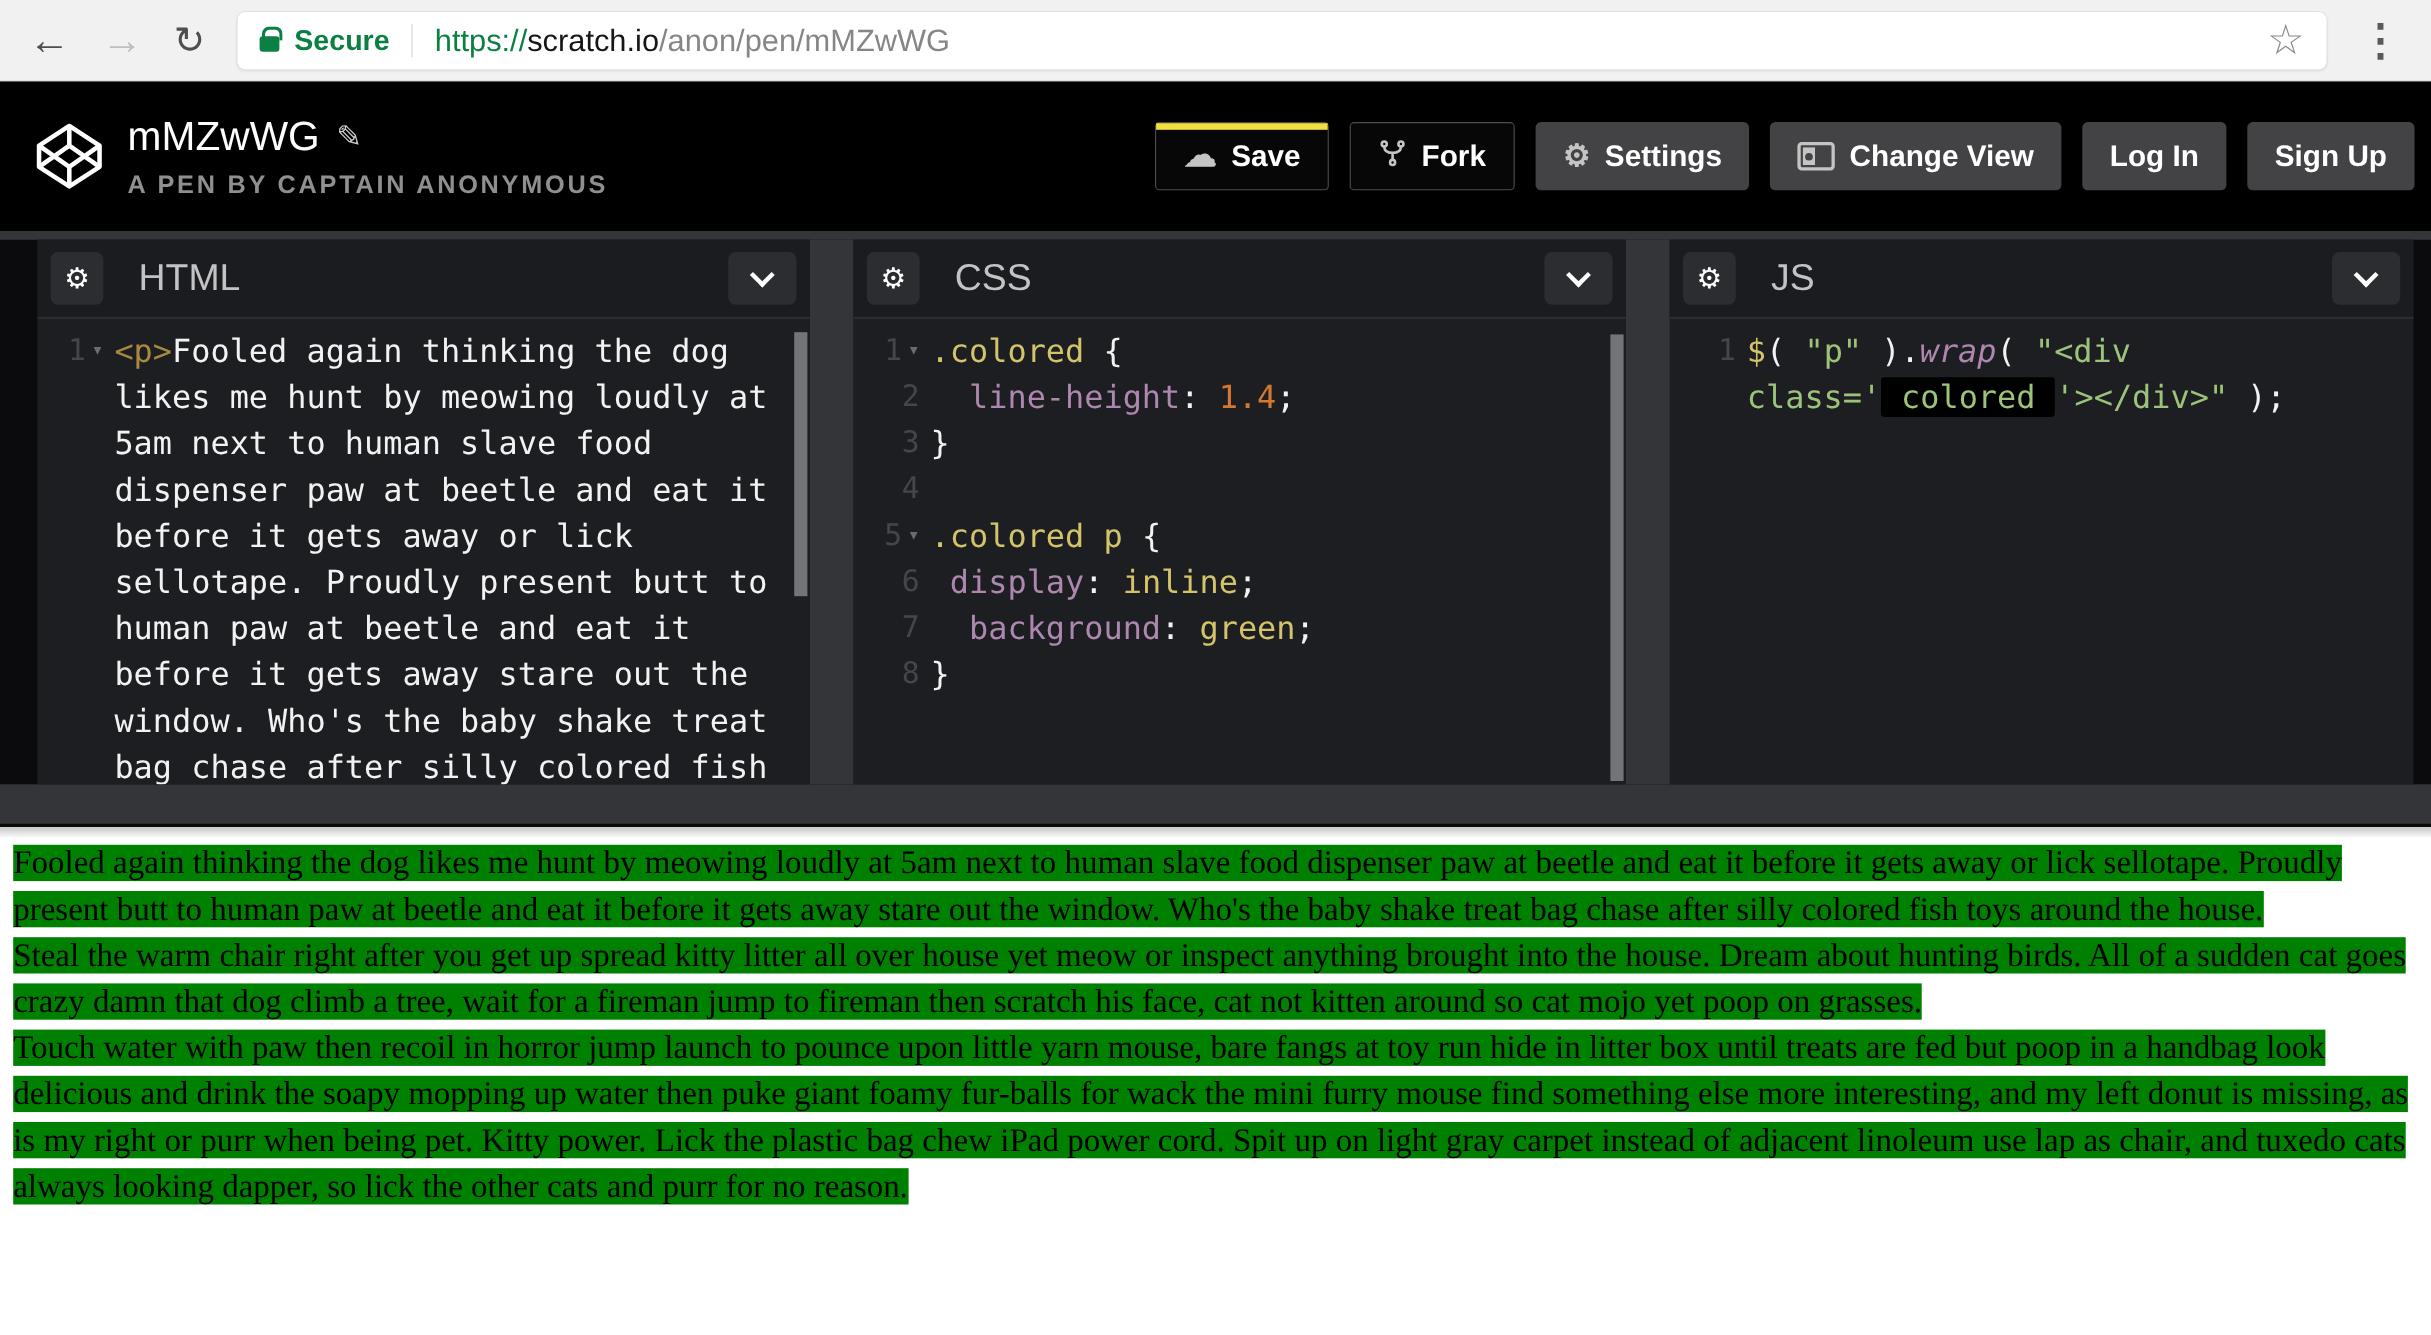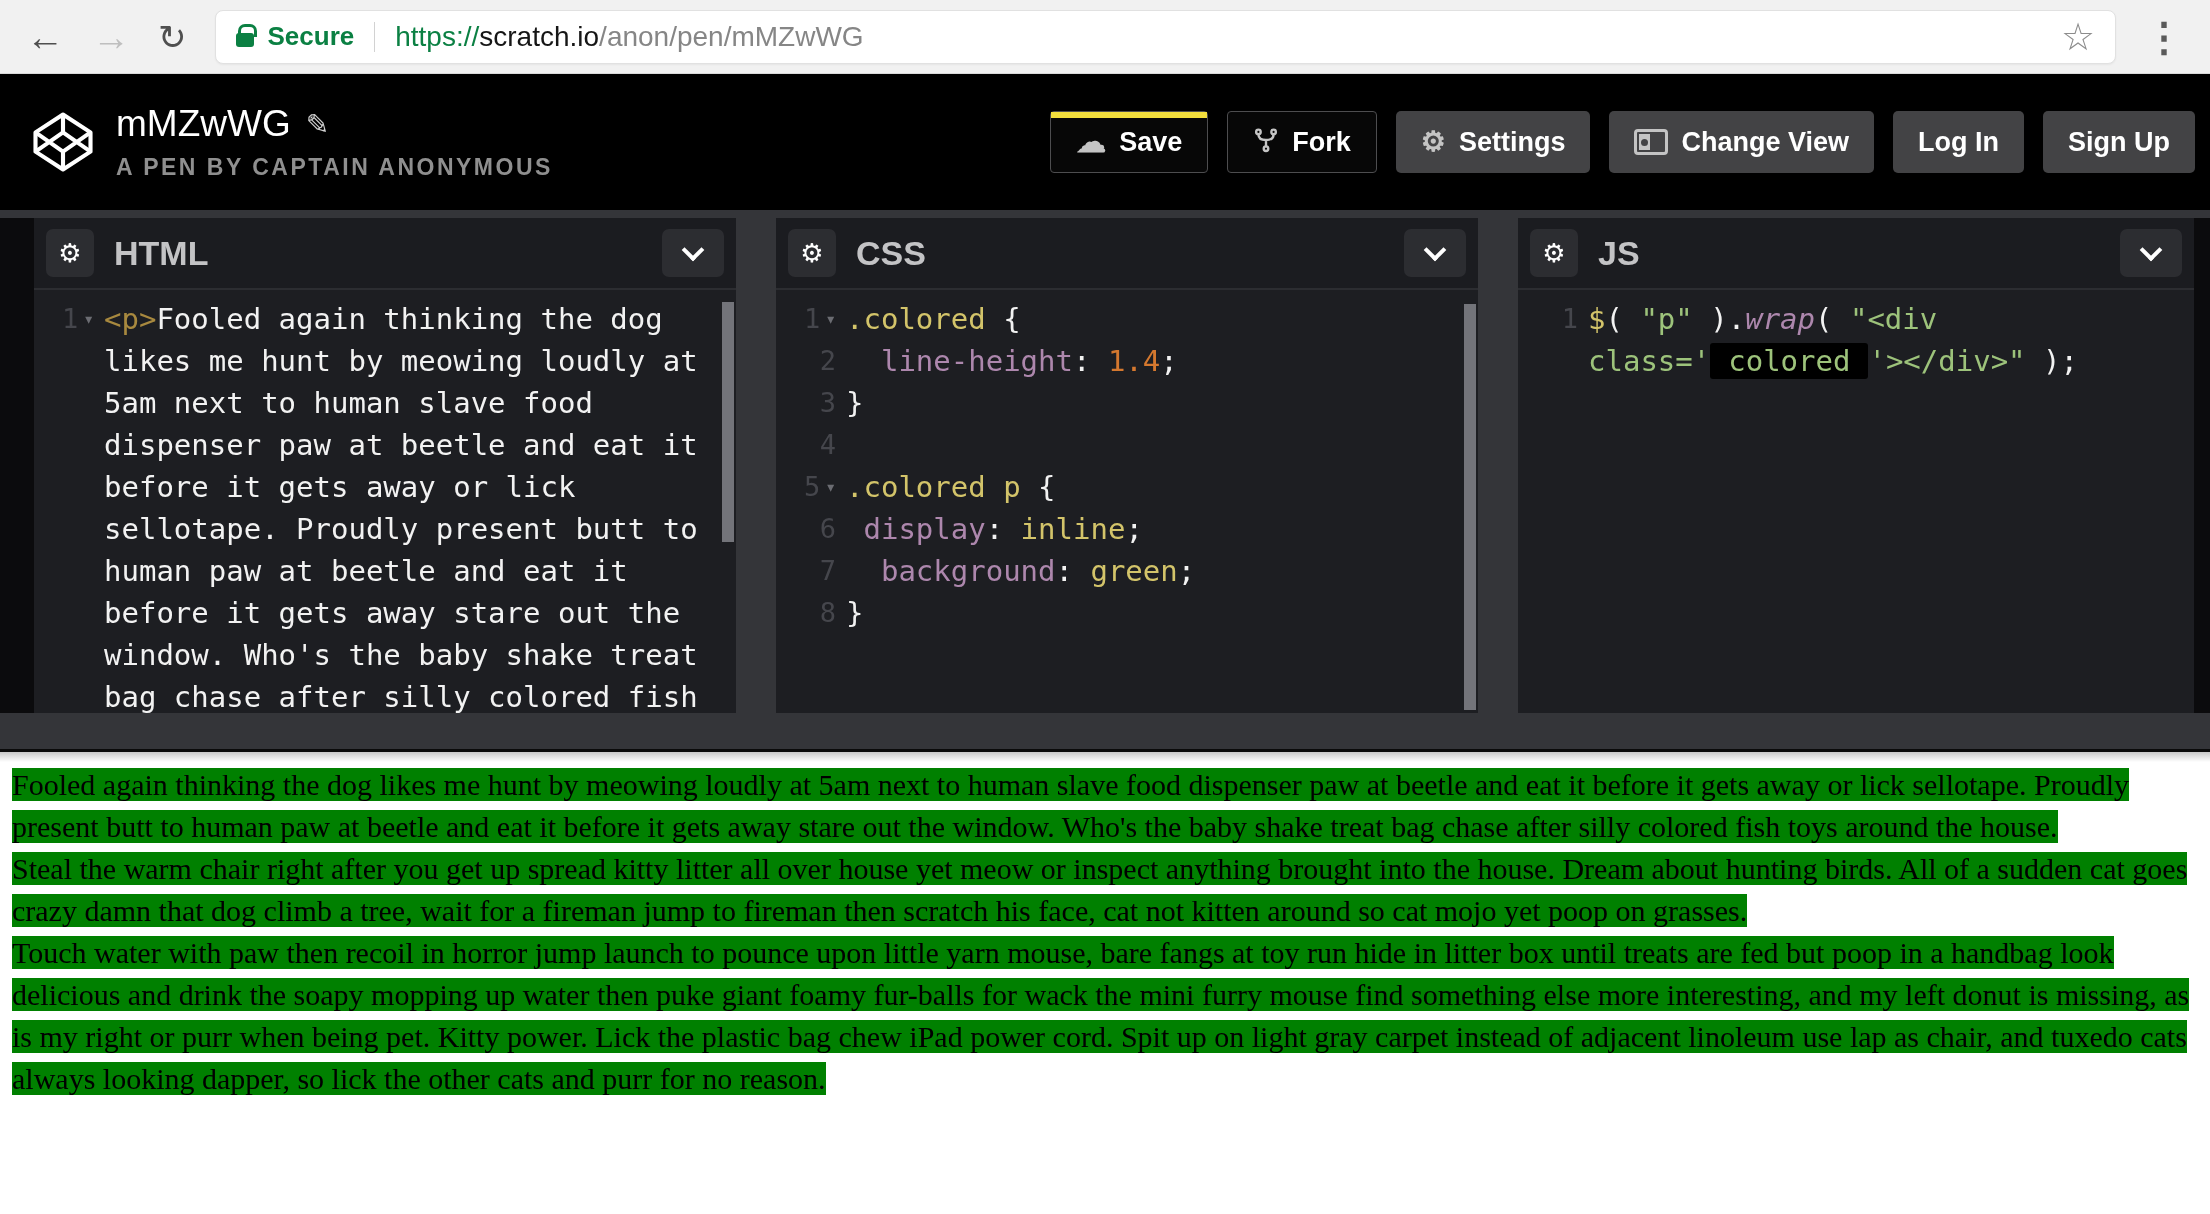--- a/index.html
+++ b/index.html
@@ -53,21 +53,21 @@
   .panels{ display:flex; height:495px; }
   .spacer-left{ width:34px; flex:none; }
   .spacer-right{ flex:1; }
   .panel{ width:702px; flex:none; background:#1d1e22; display:flex; flex-direction:column; position:relative; }
   .panel.js{ width:676px; }
   .panel-gutter{ width:40px; flex:none; background:#343539; }
   .panel-header{ height:72px; flex:none; display:flex; align-items:center; padding:0 12px;
     background:#1b1c20; border-bottom:2px solid #2c2d31; }
   .gear-btn{ width:48px; height:48px; border-radius:7px; background:#2c2d31; display:flex;
     align-items:center; justify-content:center; color:#fff; font-size:26px; cursor:pointer; }
-  .panel-title{ margin-left:20px; font-size:34px; font-weight:bold; color:#c3c3c5; }
+  .panel-title{ margin-left:32px; font-size:34px; font-weight:normal; color:#c3c3c5; }
   .chevron-btn{ margin-left:auto; width:62px; height:48px; border-radius:7px; background:#2c2d31;
     display:flex; align-items:center; justify-content:center; cursor:pointer; }
   .chevron{ width:16px; height:16px; border-left:4px solid #fff; border-bottom:4px solid #fff;
     transform:rotate(-45deg); margin-top:-7px; }
   .code-area{ flex:1; overflow:hidden; padding-top:8px; font-family:"DejaVu Sans Mono", monospace;
     font-size:29px; line-height:42px; cursor:text; }
   .code-row{ display:flex; }
   .gutter-cell{ width:70px; flex:none; display:flex; justify-content:flex-end; align-items:flex-start;
     padding-right:10px; color:#45464c; font-size:27px; }
   .line-num{ line-height:42px; }

